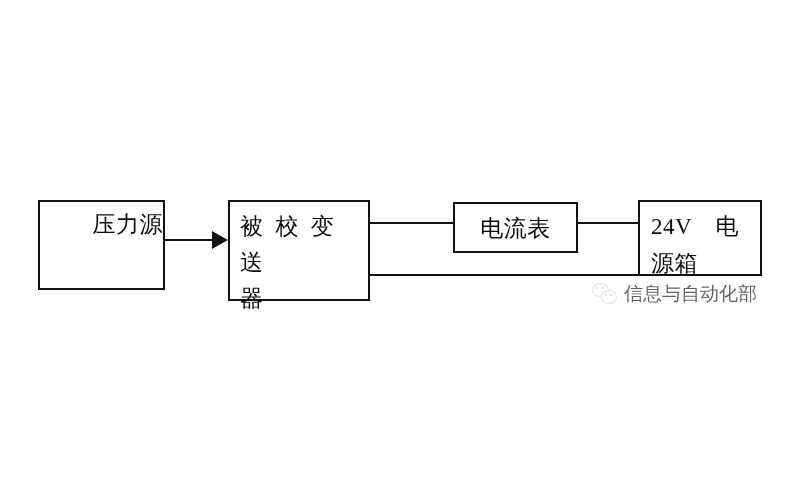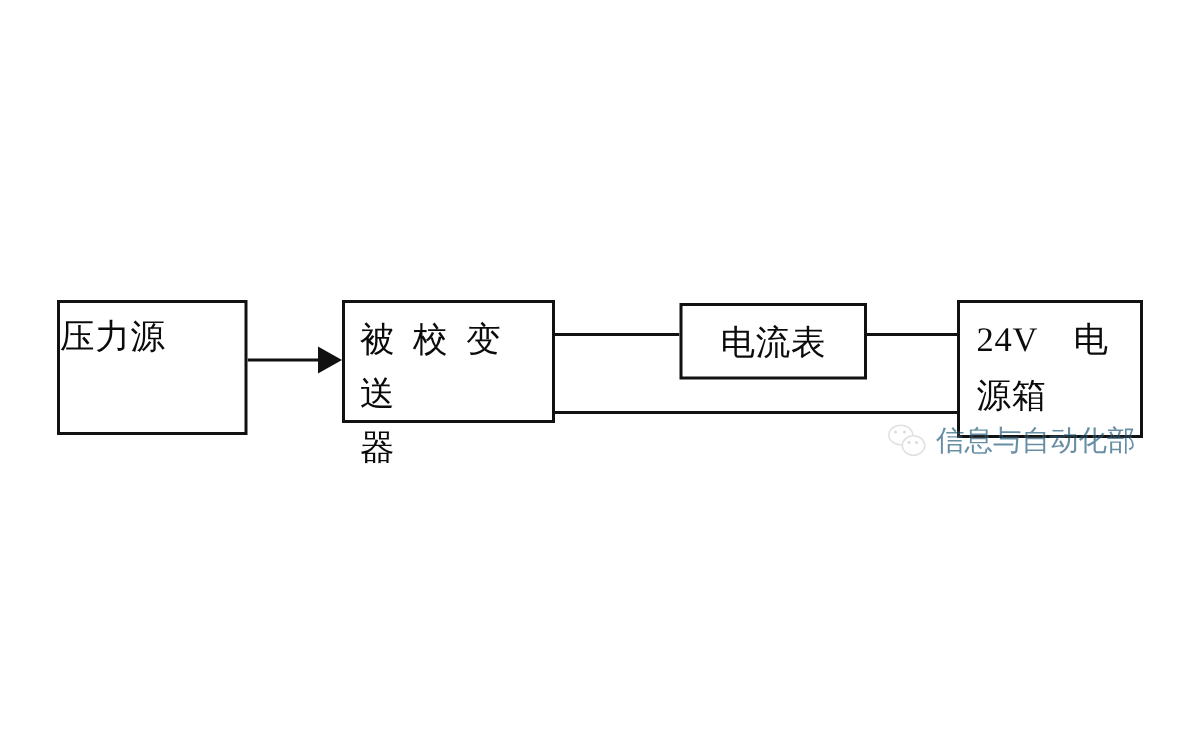--- a/index.html
+++ b/index.html
@@ -37,32 +37,33 @@
 
   
   #node-pressure-source {
     left: 38px;
     top: 200px;
     width: 127px;
     height: 90px;
   }
   #node-pressure-source .node-text {
     top: 7px;
-    text-align: left;
+    text-align: right;
     font-size: 23px;
     line-height: 30px;
     letter-spacing: 0.5px;
+    padding-left: 43px;
   }
 
   
   #node-transmitter {
     left: 228px;
     top: 200px;
     width: 142px;
-    height: 82px;
+    height: 101px;
   }
   #node-transmitter .node-text {
     top: 6px;
     left: 10px;
     right: 6px;
     text-align: left;
     font-size: 23px;
     line-height: 36px;
     letter-spacing: 3px;
   }
@@ -81,21 +82,21 @@
     font-size: 23px;
     line-height: 30px;
     letter-spacing: 0.5px;
   }
 
   
   #node-power-supply {
     left: 638px;
     top: 200px;
     width: 124px;
-    height: 92px;
+    height: 76px;
   }
   #node-power-supply .node-text {
     top: 6px;
     left: 11px;
     right: 5px;
     text-align: left;
     font-size: 23px;
     line-height: 37px;
     letter-spacing: 0.5px;
     font-family: "Liberation Serif", serif;
@@ -150,21 +151,21 @@
     top: 281px;
     display: flex;
     align-items: center;
     gap: 6px;
     z-index: 6;
     pointer-events: none;
     opacity: 0.62;
   }
   #watermark .wm-text {
     font-size: 19px;
-    color: #0c4a6e;
+    color: #000000;
     letter-spacing: 0px;
     white-space: nowrap;
     text-shadow: 0 0 1px rgba(255,255,255,0.9);
   }
   #watermark .wm-logo {
     width: 26px;
     height: 22px;
     position: relative;
     flex: 0 0 auto;
   }

